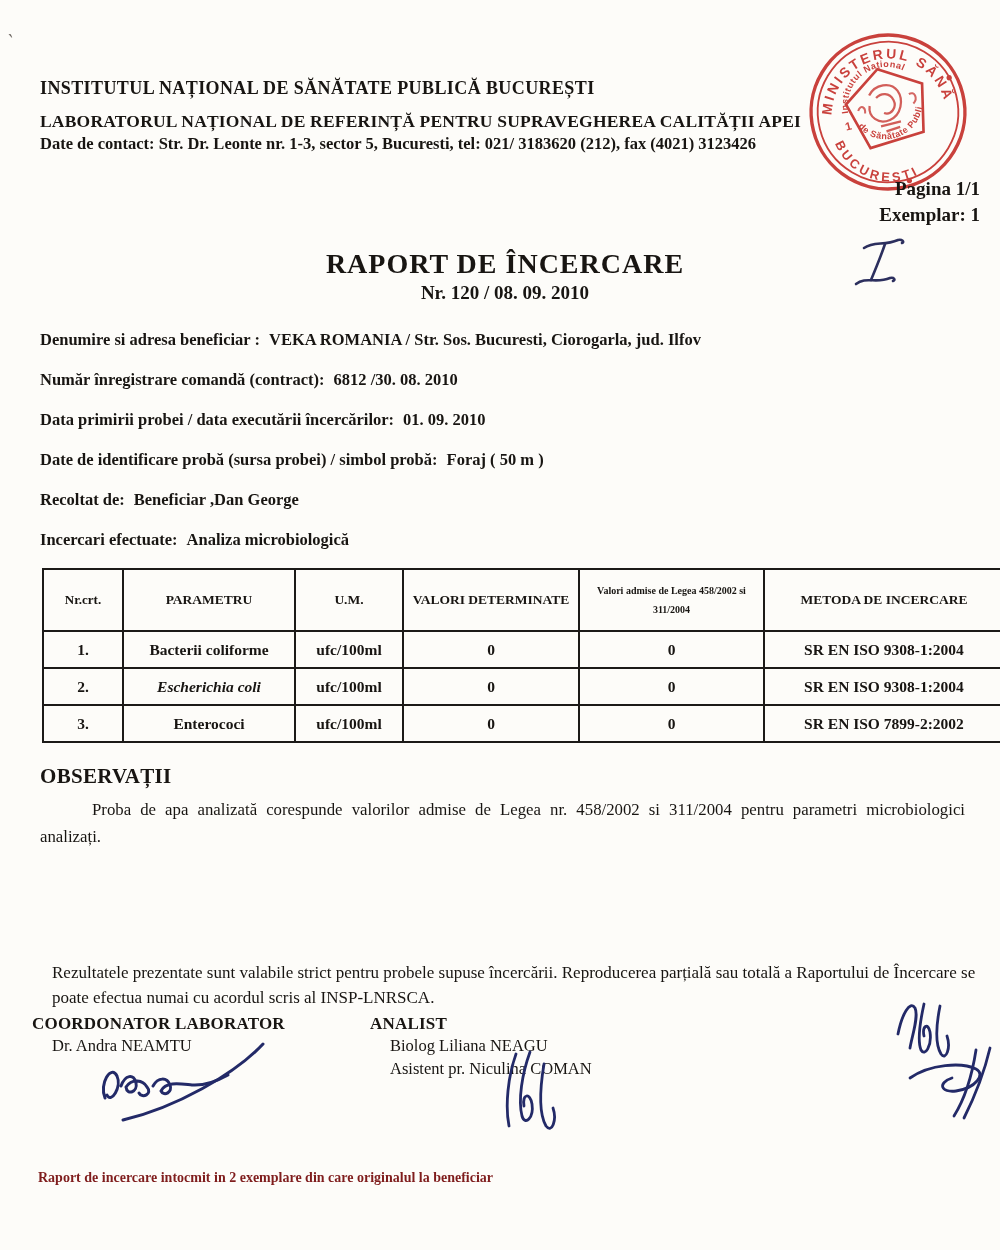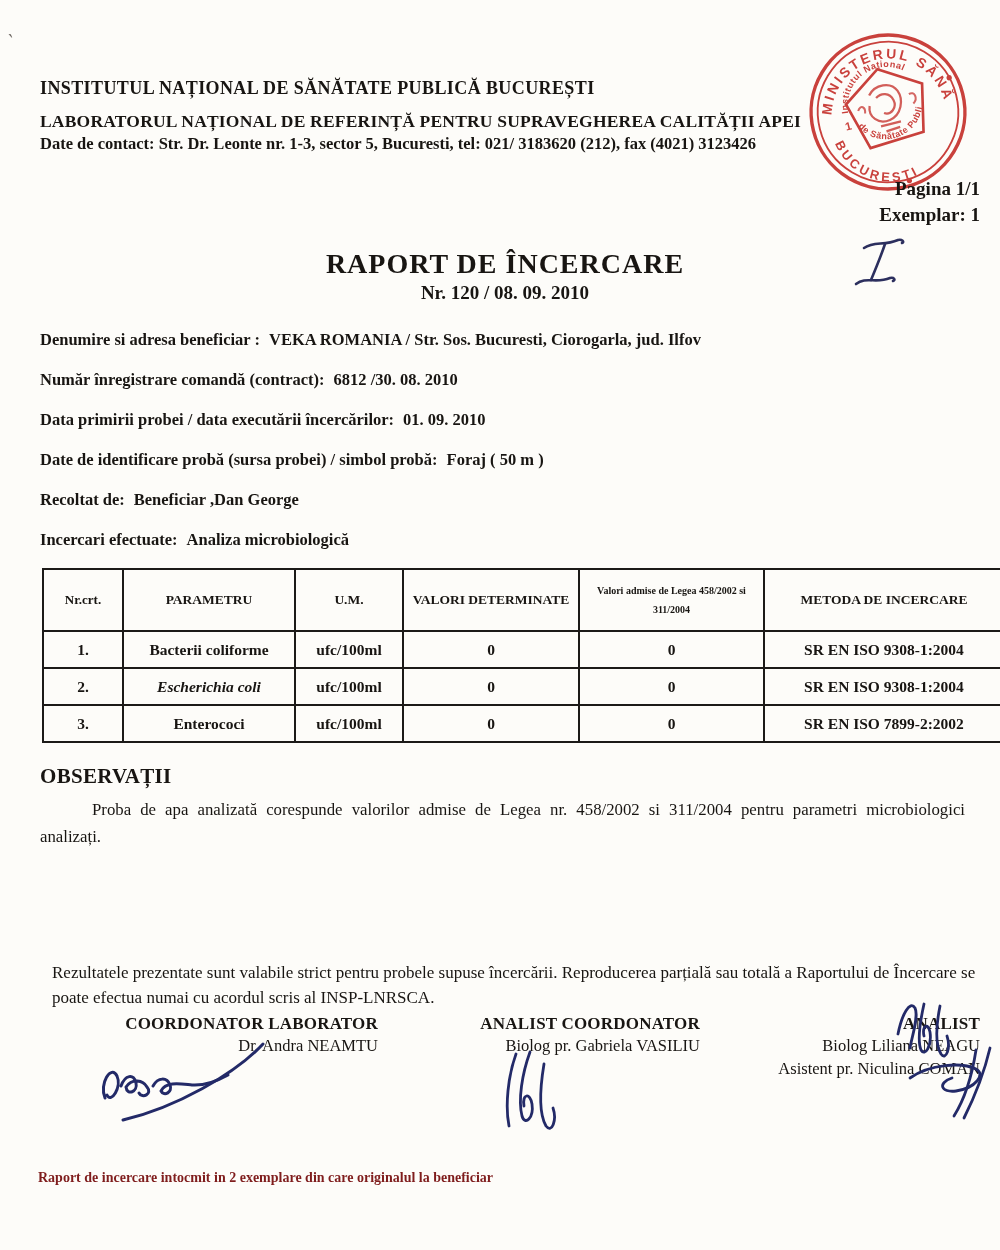--- a/index.html
+++ b/index.html
@@ -64,21 +64,21 @@
     position:absolute;left:40px;top:796px;width:925px;
     font-size:16.8px;font-weight:normal;line-height:27px;
     text-align:justify;text-indent:52px;word-spacing:4.5px;margin:0;
   }
   
   .disclaimer{
     position:absolute;left:40px;top:948px;width:935px;
     font-size:17px;line-height:25px;margin:12px;
   }
   
-  .sigrow{position:absolute;left:40px;top:1014px;width:940px;display:flex;text-align:right;}
+  .sigrow{position:absolute;left:32px;top:1014px;width:940px;display:flex;}
   .sigcol{flex:0 0 auto;}
   .sigcol.c1{width:338px;}
   .sigcol.c2{width:322px;}
   .sigcol.c3{width:280px;}
   .sig-title{font-size:17px;font-weight:bold;letter-spacing:.2px;}
   .sig-name{font-size:16.5px;margin-left:20px;line-height:23px;}
   .sigink{position:absolute;pointer-events:none;}
   .sigink path{fill:none;stroke:#232a68;stroke-linecap:round;stroke-linejoin:round;}
   
   .footer{position:absolute;left:38px;top:1170px;font-size:14px;font-weight:bold;color:#7f1d1d;}
@@ -212,24 +212,20 @@
   <div class="obs-head">OBSERVAȚII</div>
   <p class="obs-text">Proba de apa analizată corespunde valorilor admise de Legea nr. 458/2002 si 311/2004 pentru parametri microbiologici analizați.</p>
 
   <p class="disclaimer">Rezultatele prezentate sunt valabile strict pentru probele supuse încercării. Reproducerea parțială sau totală a Raportului de Încercare  se poate efectua numai cu acordul scris al INSP-LNRSCA.</p>
 
   <div class="sigrow">
     <div class="sigcol c1">
       <div class="sig-title">COORDONATOR LABORATOR</div>
       <div class="sig-name">Dr. Andra NEAMTU</div>
     </div>
-    <div class="sigcol c2">
-      <div class="sig-title">ANALIST COORDONATOR</div>
-      <div class="sig-name">Biolog pr. Gabriela VASILIU</div>
-    </div>
     <div class="sigcol c3">
       <div class="sig-title">ANALIST</div>
       <div class="sig-name">Biolog Liliana NEAGU</div>
       <div class="sig-name">Asistent pr. Niculina COMAN</div>
     </div>
   </div>
 
   <svg class="sigink" style="left:95px;top:1040px;" width="195" height="82" viewBox="0 0 195 82">
     <path stroke-width="3" d="M10,58 C4,44 16,24 22,36 C27,47 16,64 12,55 M26,46 C30,35 39,33 41,43 C43,52 32,56 31,47 C37,38 48,40 52,47 C58,54 47,59 44,53 M58,46 C63,37 72,37 75,45 C78,52 69,57 66,51 C71,41 86,44 97,45 C112,46 124,40 133,35"></path>
     <path stroke-width="3" d="M168,4 C140,34 80,68 28,80"></path>

